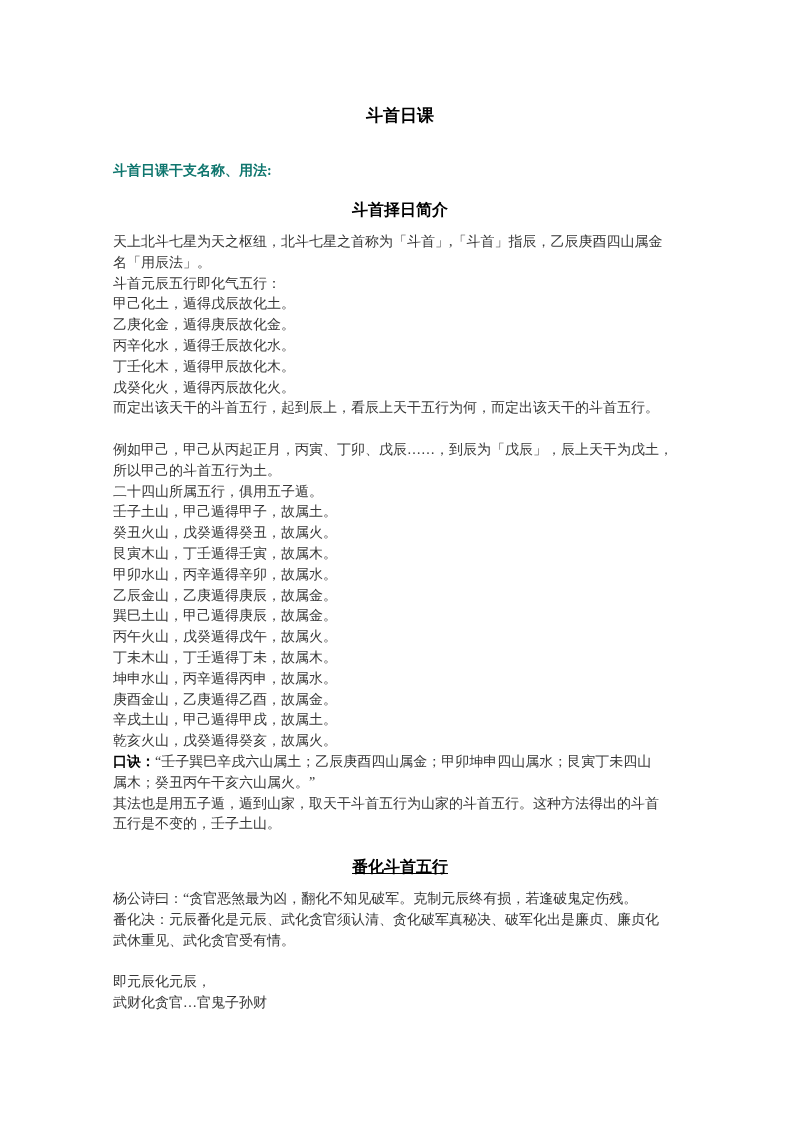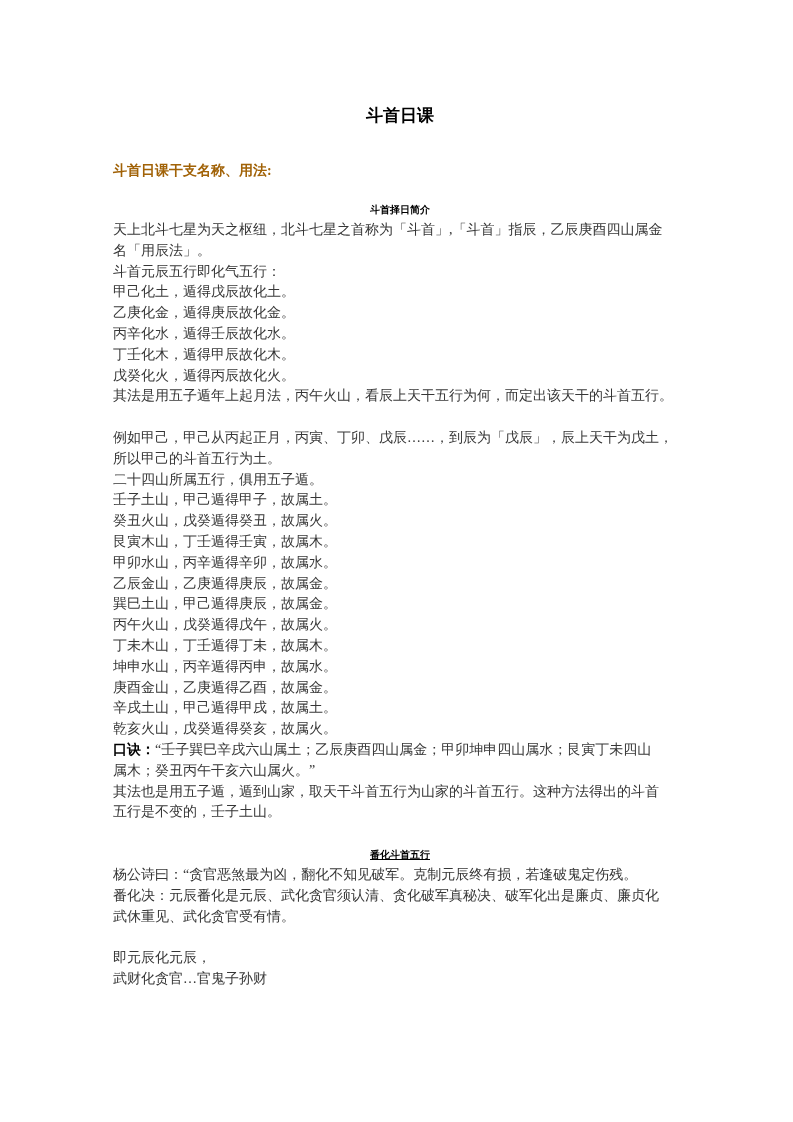--- a/index.html
+++ b/index.html
@@ -19,27 +19,27 @@
     text-align: center;
     font-size: 17px;
     font-weight: bold;
     color: #000000;
     line-height: 24px;
   }
   .heading-left {
     margin: 32px 0 0 0;
     font-size: 14px;
     font-weight: bold;
-    color: #a16207;
+    color: #0f766e;
     line-height: 21px;
   }
   .section-heading {
-    margin: 0;
+    margin: 12px;
     text-align: center;
-    font-size: 10px;
+    font-size: 16px;
     font-weight: bold;
     color: #000000;
     line-height: 21px;
   }
   .section-0-heading { margin-top: 18px; }
   .section-1-heading { margin-top: 21px; text-decoration: underline; }
   .line {
     line-height: 20.8px;
     white-space: nowrap;
   }
@@ -59,21 +59,21 @@
   <div>
     <div class="section-heading section-0-heading">斗首择日简介</div>
   <div class="line">天上北斗七星为天之枢纽，北斗七星之首称为「斗首」,「斗首」指辰，乙辰庚酉四山属金</div>
       <div class="line">名「用辰法」。</div>
       <div class="line">斗首元辰五行即化气五行：</div>
       <div class="line">甲己化土，遁得戊辰故化土。</div>
       <div class="line">乙庚化金，遁得庚辰故化金。</div>
       <div class="line">丙辛化水，遁得壬辰故化水。</div>
       <div class="line">丁壬化木，遁得甲辰故化木。</div>
       <div class="line">戊癸化火，遁得丙辰故化火。</div>
-      <div class="line">其法是用五子遁年上起月法，丙午火山，看辰上天干五行为何，而定出该天干的斗首五行。</div>
+      <div class="line">而定出该天干的斗首五行，起到辰上，看辰上天干五行为何，而定出该天干的斗首五行。</div>
       <div class="line">&nbsp;</div>
       <div class="line">例如甲己，甲己从丙起正月，丙寅、丁卯、戊辰……，到辰为「戊辰」，辰上天干为戊土，</div>
       <div class="line">所以甲己的斗首五行为土。</div>
       <div class="line">二十四山所属五行，俱用五子遁。</div>
       <div class="line">壬子土山，甲己遁得甲子，故属土。</div>
       <div class="line">癸丑火山，戊癸遁得癸丑，故属火。</div>
       <div class="line">艮寅木山，丁壬遁得壬寅，故属木。</div>
       <div class="line">甲卯水山，丙辛遁得辛卯，故属水。</div>
       <div class="line">乙辰金山，乙庚遁得庚辰，故属金。</div>
       <div class="line">巽巳土山，甲己遁得庚辰，故属金。</div>

